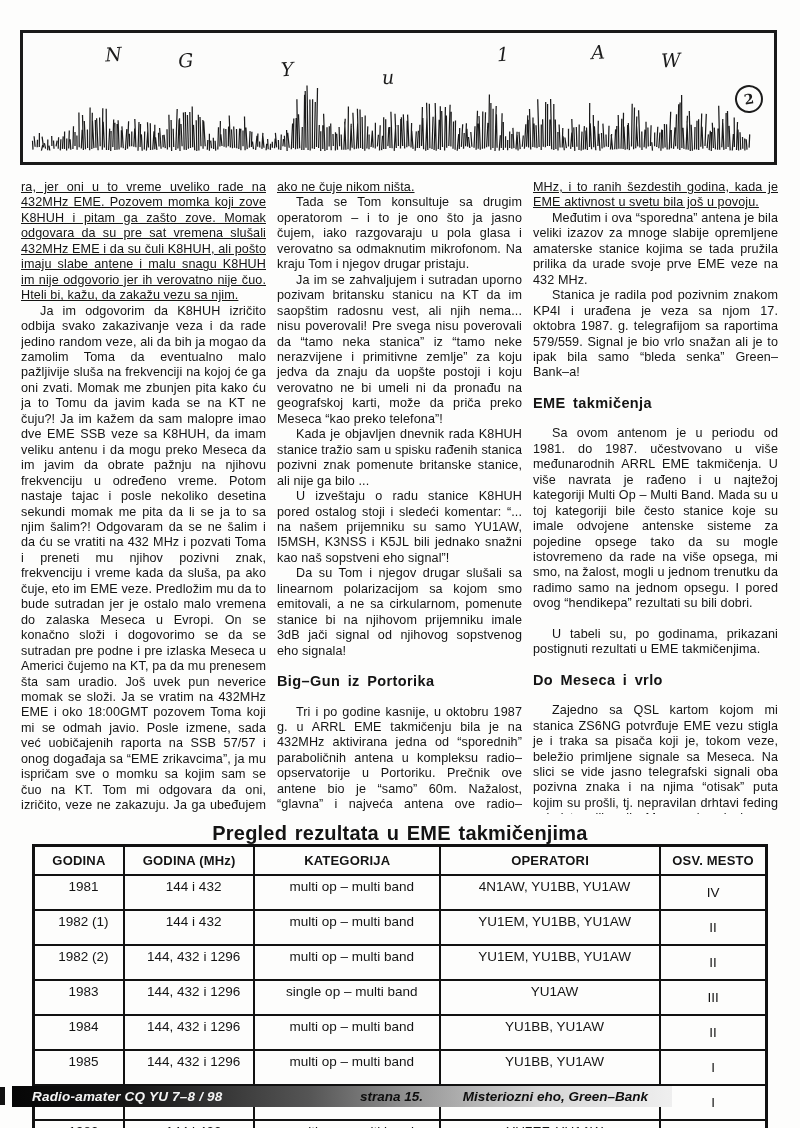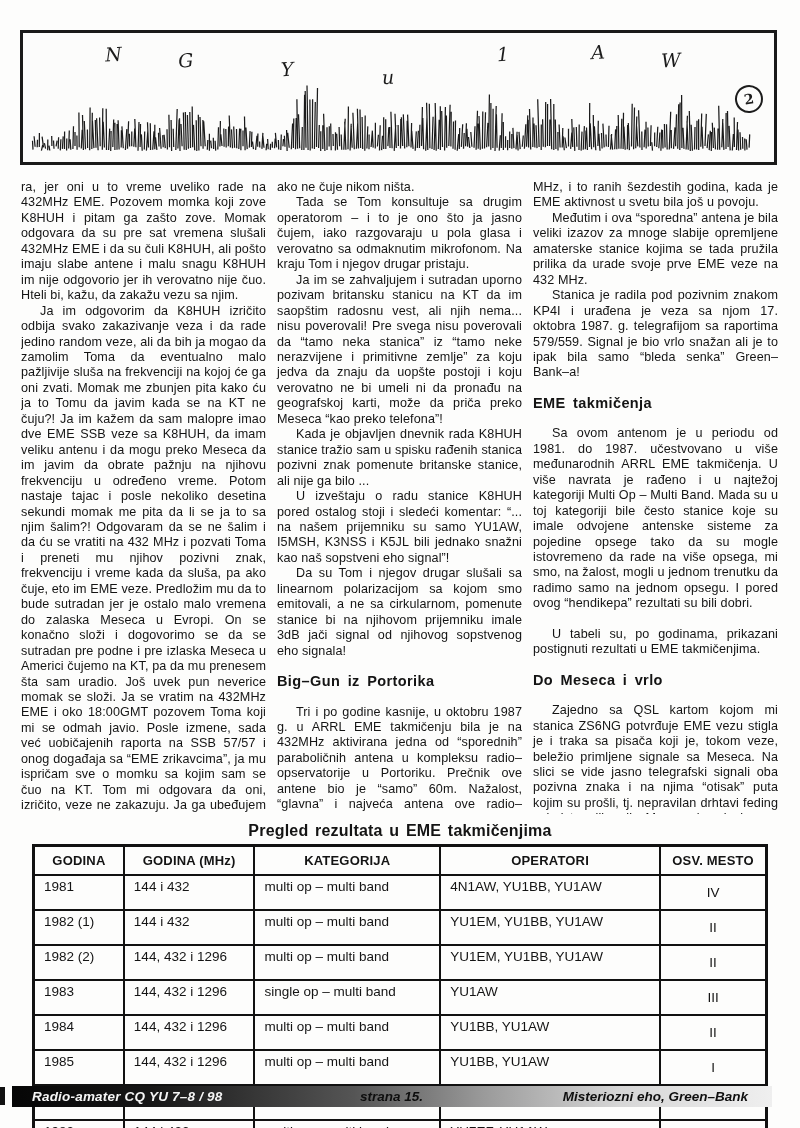--- a/index.html
+++ b/index.html
@@ -30,50 +30,50 @@
   
   .columns{
     position:absolute;left:21px;top:180px;width:758px;height:634px;
     display:flex;gap:11px;overflow:hidden;
   }
   .col{
     width:245px;min-width:245px;font-size:12.6px;line-height:15.45px;
     text-align:justify;letter-spacing:0.1px;
   }
   .para{margin:0;text-indent:19px;}
-  .para.cont{text-indent:0;}
+  .para.cont{text-indent:0;text-decoration:underline;}
   .para.space-before{margin-top:15px;}
   .subhead{
     font-size:14.5px;font-weight:bold;text-align:left;
     margin:15px 0 15px 0;text-indent:0;letter-spacing:0.4px;word-spacing:3px;
   }
 
   
   .table-title{
     position:absolute;left:0;top:822px;width:800px;text-align:center;
-    font-weight:bold;font-size:16px;letter-spacing:0.2px;word-spacing:2px;
+    font-weight:bold;font-size:20px;letter-spacing:0.2px;word-spacing:2px;
   }
   table.results{
     position:absolute;left:32px;top:844px;width:736px;
     border-collapse:collapse;border:3px solid #111;
     font-size:13.5px;table-layout:fixed;
   }
   table.results th{
     border:2.5px solid #111;font-size:13px;font-weight:bold;
     text-align:center;height:27px;padding:0 2px;letter-spacing:0.2px;
   }
   table.results td{
     border:2px solid #111;height:20px;padding:0 0 13px 9px;
-    white-space:nowrap;overflow:hidden;
+    white-space:nowrap;overflow:hidden;text-align:center;
   }
   table.results td.center{text-align:center;padding:1px;}
 
   
   .footer{
-    position:absolute;left:12px;top:1086px;width:760px;height:21px;
+    position:absolute;left:12px;top:1086px;width:660px;height:21px;
     background:linear-gradient(90deg,#060606 0%,#161616 18%,#555555 45%,#9a9a9a 62%,#d6d6d6 80%,#efefef 100%);
     font-style:italic;font-weight:bold;font-size:13.5px;
     display:flex;align-items:center;
   }
   .f-left{color:#f5f5f5;margin-left:20px;letter-spacing:0.2px;}
   .f-center{position:absolute;left:348px;color:#0e0e0e;}
   .f-right{position:absolute;right:24px;color:#0e0e0e;}
   .edge-mark{position:absolute;left:0;top:1087px;width:5px;height:18px;background:#111;}
 </style>
 </head>

